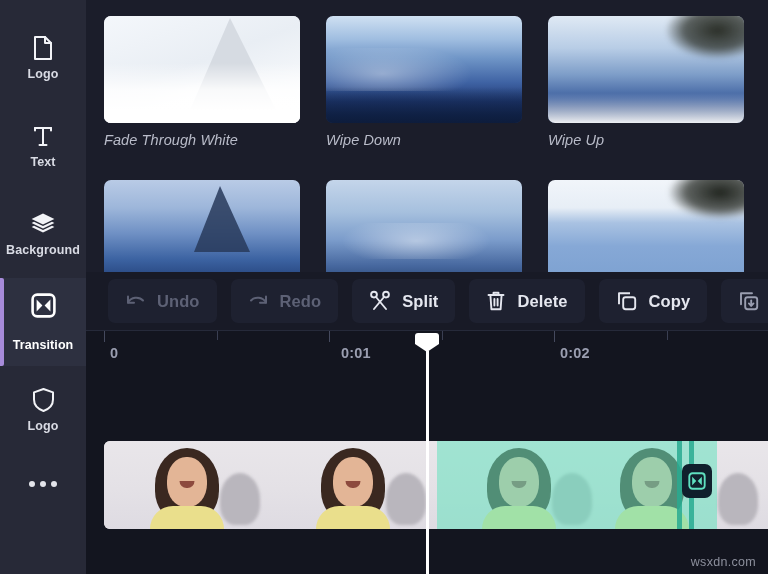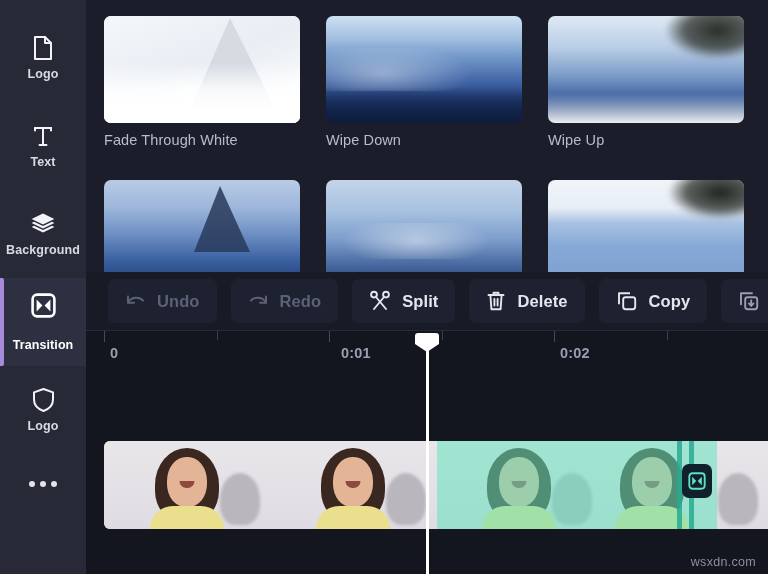--- a/index.html
+++ b/index.html
@@ -63,21 +63,21 @@
 
   
   #library {
     height:272px;
     background:#1b1d2a;
     padding:16px 0 0 18px;
     overflow:hidden;
     position:relative;
   }
   .grid { display:flex; flex-wrap:wrap; gap:0 26px; }
-  .tile { width:196px; margin-bottom:32px; cursor:pointer; }
+  .tile { width:196px; margin-bottom:32px; cursor:pointer;font-style:italic; }
   .thumb {
     width:196px; height:107px;
     border-radius:7px;
     overflow:hidden;
     position:relative;
     background:#223;
   }
   .tile-label {
     margin-top:9px;
     font-size:14.5px;

